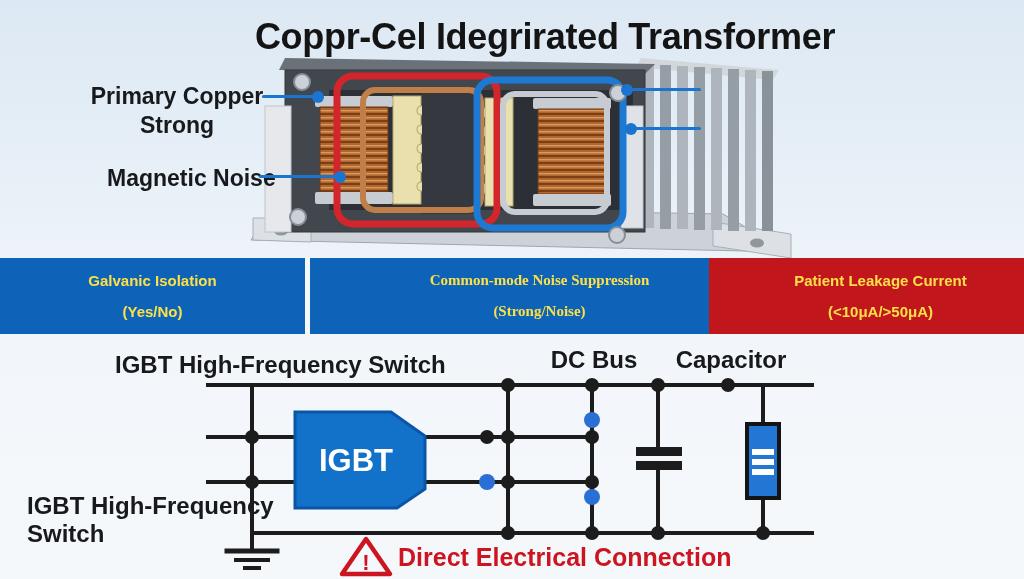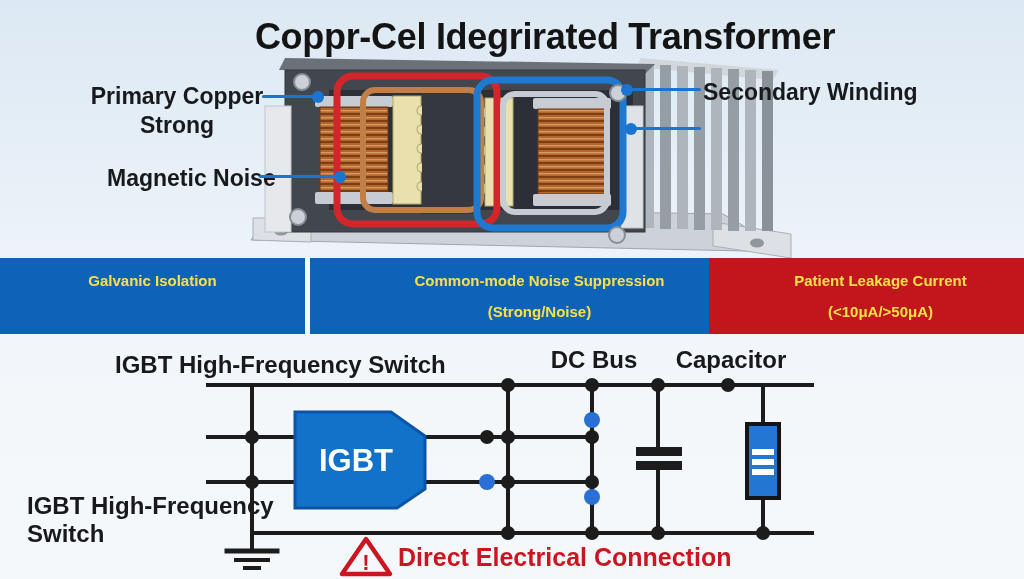--- a/index.html
+++ b/index.html
@@ -115,36 +115,36 @@
       <circle cx="53" cy="167" r="8"></circle>
       <circle cx="372" cy="185" r="8"></circle>
     </g>
   </svg>
 
   <div class="t-label center" style="left:77px;top:82px;width:200px;">
     <div>Primary Copper</div>
     <div>Strong</div>
   </div>
   <div class="t-label" style="left:107px;top:164px;">Magnetic Noise</div>
-  <div class="t-label" style="left:703px;top:78px;">Secondary Winding</div>
 
   <div class="lead" style="left:262px;top:95px;width:56px;"></div>
   <div class="lead-dot" style="left:312px;top:91px;"></div>
   <div class="lead" style="left:259px;top:175px;width:82px;"></div>
   <div class="lead-dot" style="left:334px;top:171px;"></div>
   <div class="lead" style="left:627px;top:88px;width:74px;"></div>
   <div class="lead-dot" style="left:621px;top:84px;"></div>
   <div class="lead" style="left:631px;top:127px;width:70px;"></div>
   <div class="lead-dot" style="left:625px;top:123px;"></div>
 
   <div class="banner">
     <div class="banner-seg" style="left: 0px; width: 305px; background: rgb(13, 99, 184);">
       <div>Galvanic Isolation</div>
+      <div>(Yes/No)</div>
     </div>
-    <div class="banner-seg" style="left: 310px; width: 459px; background: rgb(13, 99, 184);">
+    <div class="banner-seg" style="left: 310px; width: 459px; background: rgb(13, 99, 184); font-family: Liberation Serif, serif;">
       <div>Common-mode Noise Suppression</div>
       <div>(Strong/Noise)</div>
     </div>
     <div class="banner-seg" style="left: 709px; width: 343px; background: rgb(192, 22, 28);">
       <div>Patient Leakage Current</div>
       <div>(&lt;10μA/&gt;50μA)</div>
     </div>
   </div>
 
   <svg class="svg-abs" style="left:0;top:335px;" width="1024" height="244" viewBox="0 0 1024 244">

